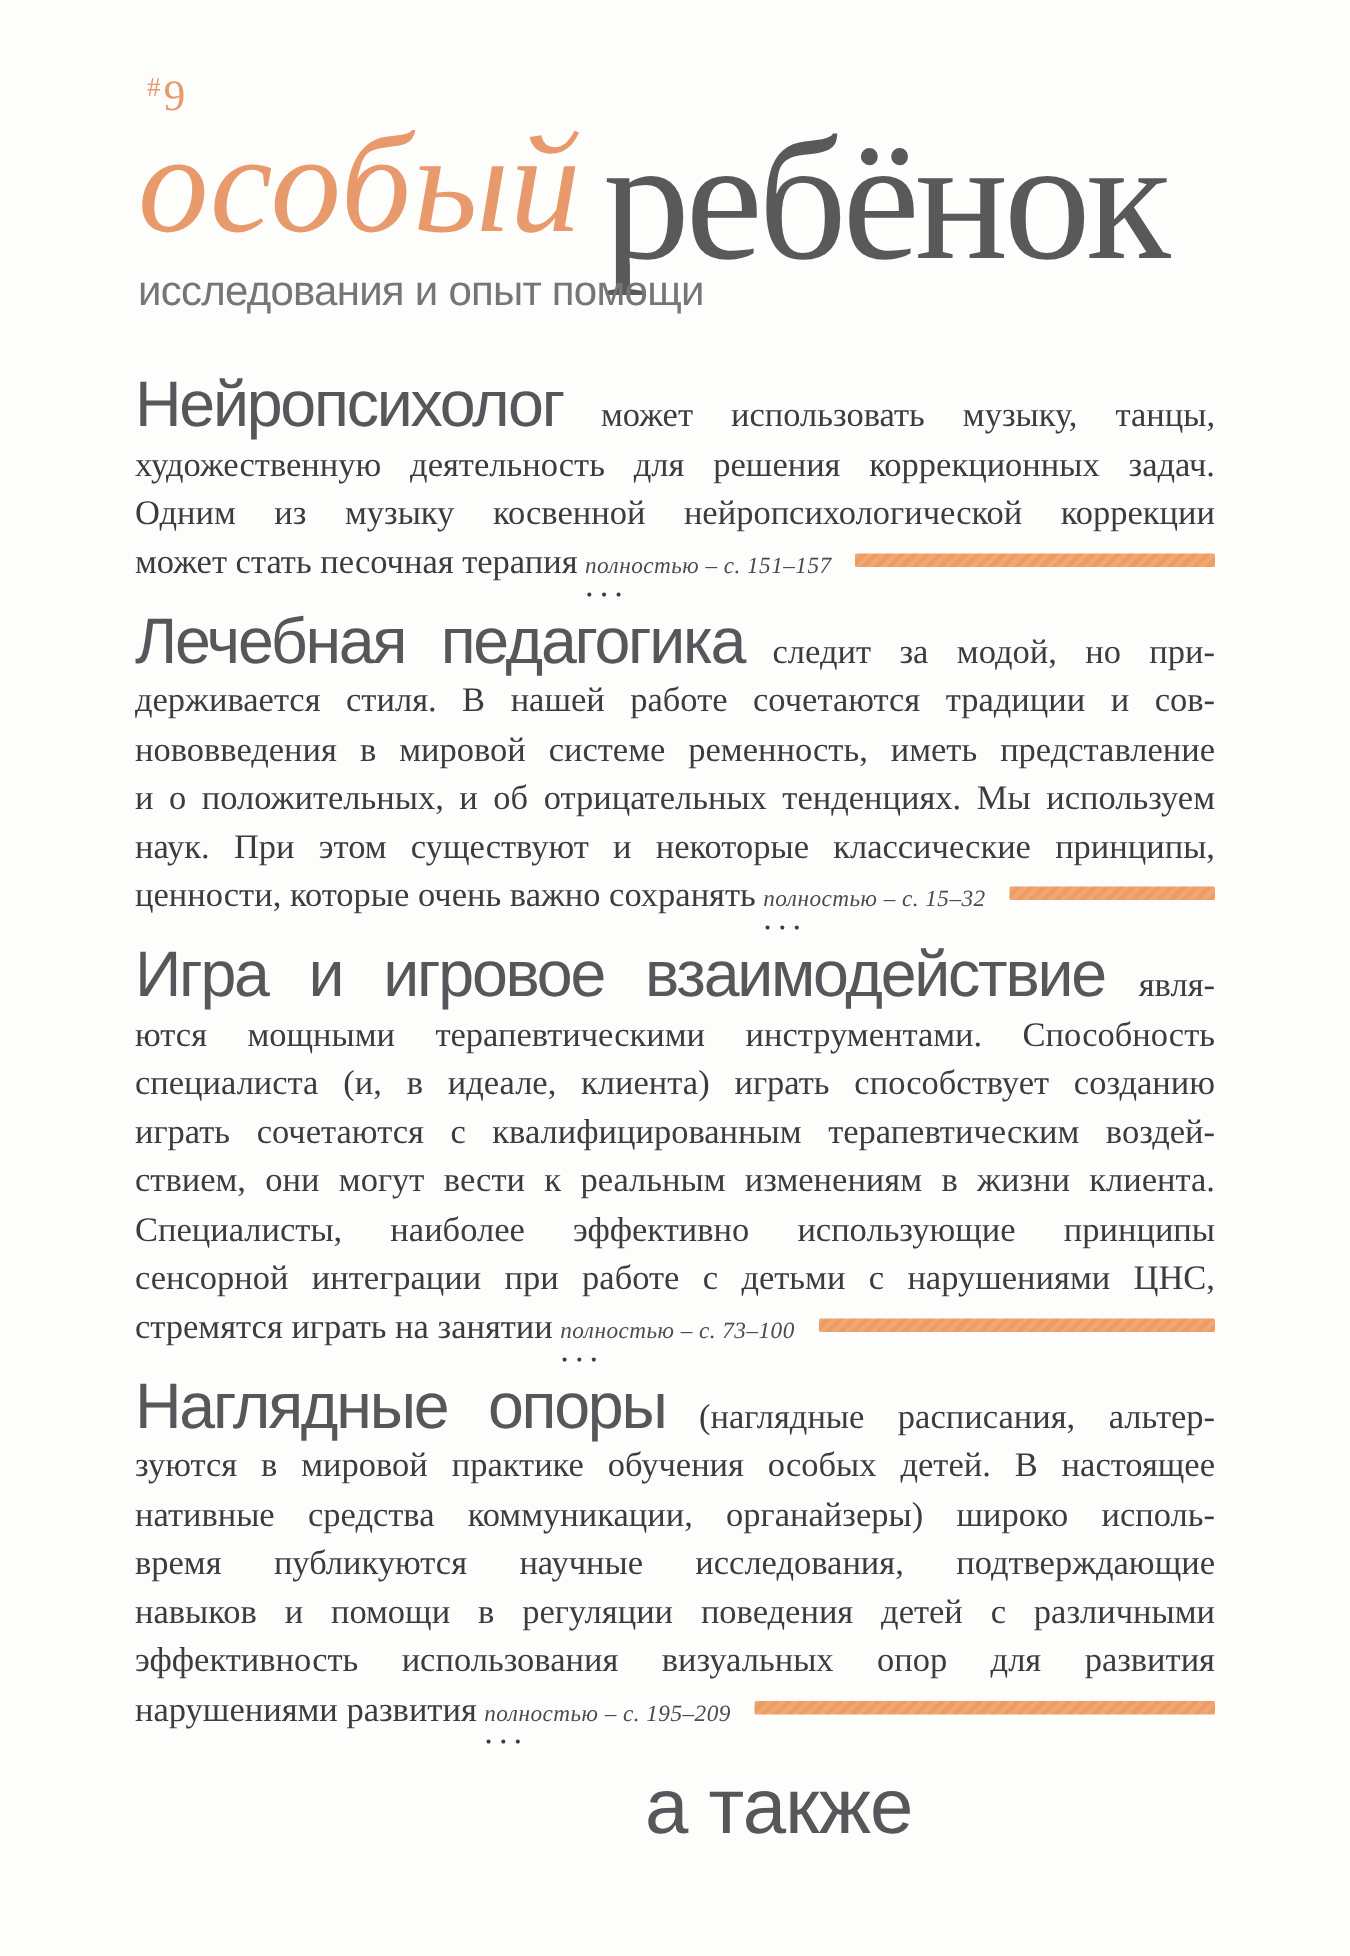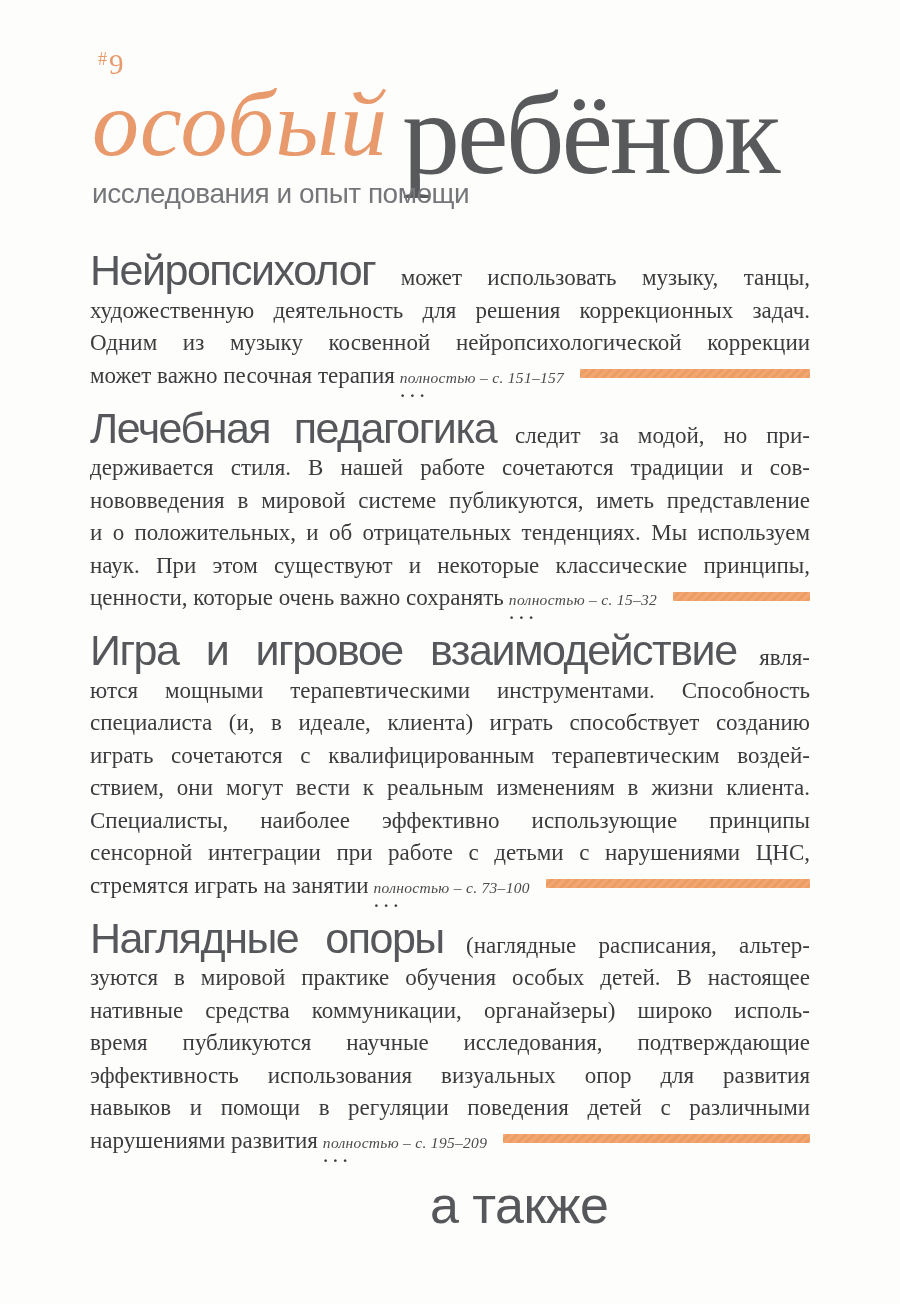--- a/index.html
+++ b/index.html
@@ -100,38 +100,38 @@
       <div class="line first">
         <span class="h">Нейропсихолог</span>
         <span class="lead">может использовать музыку, танцы,</span>
       </div>
       <div>
 
       <div class="line">художественную деятельность для решения коррекционных задач.</div>
           <div class="line">Одним из музыку косвенной нейропсихологической коррекции</div>
         </div>
       <div class="lastline">
-        <span class="txt">может важно песочная терапия</span>
+        <span class="txt">может стать песочная терапия</span>
         <span class="refwrap">
           <span class="ref">полностью – с. 151–157</span>
           <span class="dots">...</span>
         </span>
         <span class="bar"></span>
       </div>
     </section>
 
     <section>
       <div class="line first">
         <span class="h">Лечебная педагогика</span>
         <span class="lead">следит за модой, но при-</span>
       </div>
       <div>
 
       <div class="line">держивается стиля. В нашей работе сочетаются традиции и сов-</div>
-          <div class="line">нововведения в мировой системе публикуются, иметь представление</div>
+          <div class="line">нововведения в мировой системе ременность, иметь представление</div>
           <div class="line">и о положительных, и об отрицательных тенденциях. Мы используем</div>
           <div class="line">наук. При этом существуют и некоторые классические принципы,</div>
         </div>
       <div class="lastline">
         <span class="txt">ценности, которые очень важно сохранять</span>
         <span class="refwrap">
           <span class="ref">полностью – с. 15–32</span>
           <span class="dots">...</span>
         </span>
         <span class="bar"></span>
@@ -165,22 +165,22 @@
     <section>
       <div class="line first">
         <span class="h">Наглядные опоры</span>
         <span class="lead">(наглядные расписания, альтер-</span>
       </div>
       <div>
 
       <div class="line">зуются в мировой практике обучения особых детей. В настоящее</div>
           <div class="line">нативные средства коммуникации, органайзеры) широко исполь-</div>
           <div class="line">время публикуются научные исследования, подтверждающие</div>
+          <div class="line">навыков и помощи в регуляции поведения детей с различными</div>
           <div class="line">эффективность использования визуальных опор для развития</div>
-          <div class="line">навыков и помощи в регуляции поведения детей с различными</div>
         </div>
       <div class="lastline">
         <span class="txt">нарушениями развития</span>
         <span class="refwrap">
           <span class="ref">полностью – с. 195–209</span>
           <span class="dots">...</span>
         </span>
         <span class="bar"></span>
       </div>
     </section>

